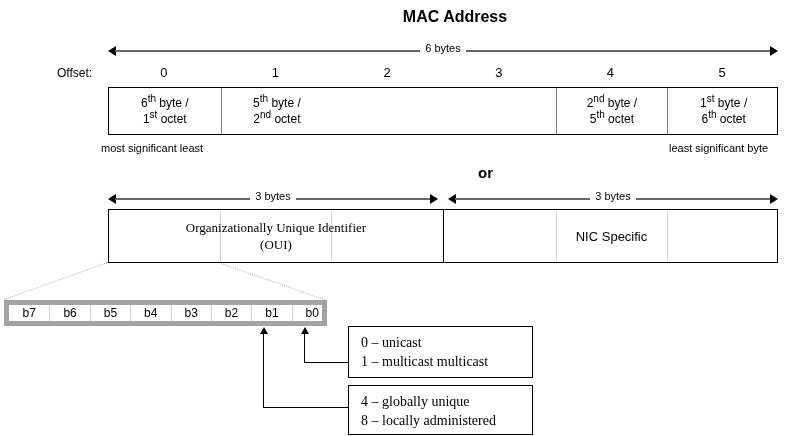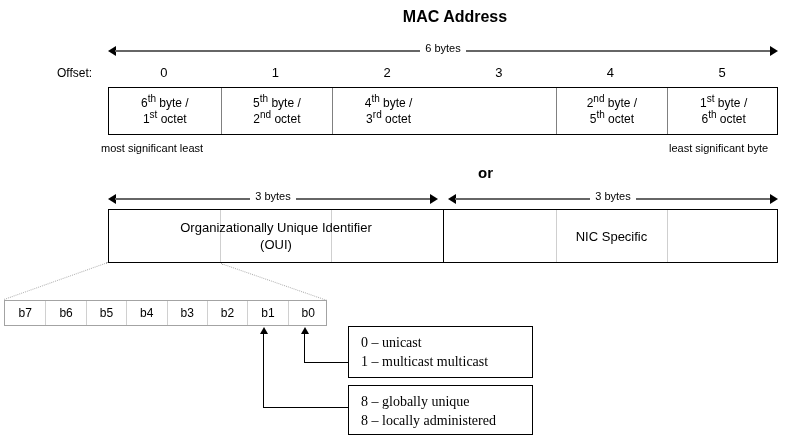--- a/index.html
+++ b/index.html
@@ -155,21 +155,21 @@
   
   .dotline {
     position: absolute;
     height: 0;
     border-top: 1px dotted #b0b0b0;
     transform-origin: 0 0;
   }
 
   
   .bitbox {
-    border: 1px solid #a3a3a3;
+    border: 5px solid #a3a3a3;
     box-sizing: border-box;
     background: #ffffff;
   }
   .bitcell {
     position: absolute;
     top: 0; bottom: 0;
     display: flex;
     align-items: center;
     justify-content: center;
     font-size: 12px;
@@ -231,24 +231,20 @@
     <div class="bytecell" style="left:0px; width:111.6px;">
       <div class="ln"><span>6</span><sup>th</sup><span> byte /</span></div>
       <div class="ln"><span>1</span><sup>st</sup><span> octet</span></div>
     </div>
 
     <div class="bytecell" style="left:111.6px; width:111.6px;">
       <div class="ln"><span>5</span><sup>th</sup><span> byte /</span></div>
       <div class="ln"><span>2</span><sup>nd</sup><span> octet</span></div>
     </div>
 
-    <div class="bytecell" style="left:223.3px; width:111.6px;">
-      <div class="ln"><span>4</span><sup>th</sup><span> byte /</span></div>
-      <div class="ln"><span>3</span><sup>rd</sup><span> octet</span></div>
-    </div>
 
 
     <div class="bytecell" style="left:446.6px; width:111.6px;">
       <div class="ln"><span>2</span><sup>nd</sup><span> byte /</span></div>
       <div class="ln"><span>5</span><sup>th</sup><span> octet</span></div>
     </div>
 
     <div class="bytecell" style="left:558.3px; width:111.7px;">
       <div class="ln"><span>1</span><sup>st</sup><span> byte /</span></div>
       <div class="ln"><span>6</span><sup>th</sup><span> octet</span></div>
@@ -276,21 +272,21 @@
 
   <div class="abs ouibox" style="left:108px; top:209px; width:670px; height:54px;">
 
     <div class="sub-div" style="left:110.6px; top:0; bottom:0;"></div>
     <div class="sub-div" style="left:222.3px; top:0; bottom:0;"></div>
     <div class="sub-div" style="left:446.6px; top:0; bottom:0;"></div>
     <div class="sub-div" style="left:558.3px; top:0; bottom:0;"></div>
 
     <div class="oui-sep" style="left:334px;"></div>
 
-    <div class="oui-half" style="left:0px; width:334px;">
+    <div class="oui-half" style="left:0px; width:334px;font-family:Liberation Serif, serif;">
       <div class="oui-text">
         <div>Organizationally Unique Identifier</div>
         <div>(OUI)</div>
       </div>
     </div>
 
     <div class="oui-half" style="left:335px; width:335px;">
       <div class="oui-text">NIC Specific</div>
     </div>
   </div>
@@ -317,17 +313,17 @@
   <div class="abs callout" style="left:348px; top:326px; width:185px; height:52px;">
     <div class="cline">0 – unicast</div>
     <div class="cline">1 – multicast multicast</div>
   </div>
 
   <div class="arrowhead" style="left:260px; top:327px;"></div>
   <div class="lead-v" style="left:263px; top:333px; height:75px;"></div>
   <div class="lead-h" style="left:263px; top:407px; width:86px;"></div>
 
   <div class="abs callout" style="left:348px; top:385px; width:185px; height:50px;">
-    <div class="cline">8 – globally unique</div>
+    <div class="cline">4 – globally unique</div>
     <div class="cline">8 – locally administered</div>
   </div>
 
 </div>
 
 </body></html>

